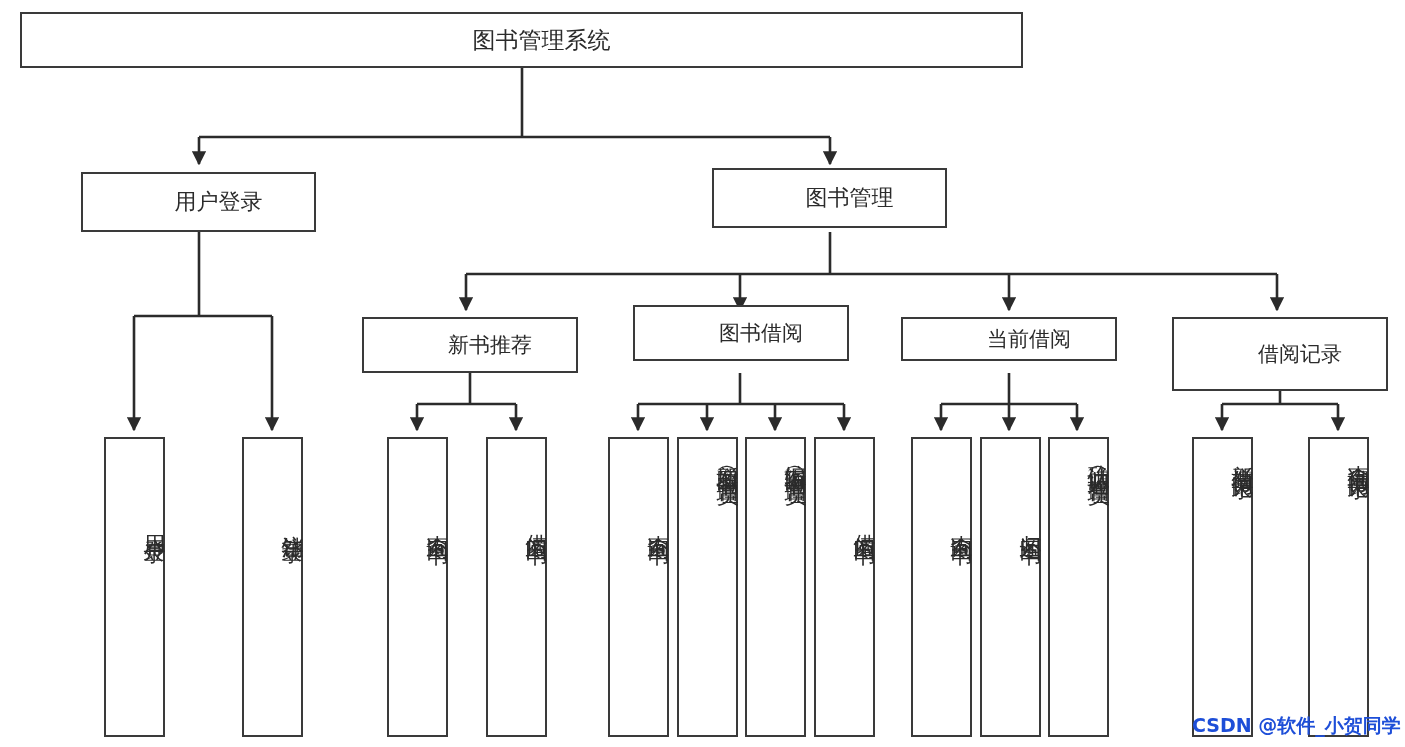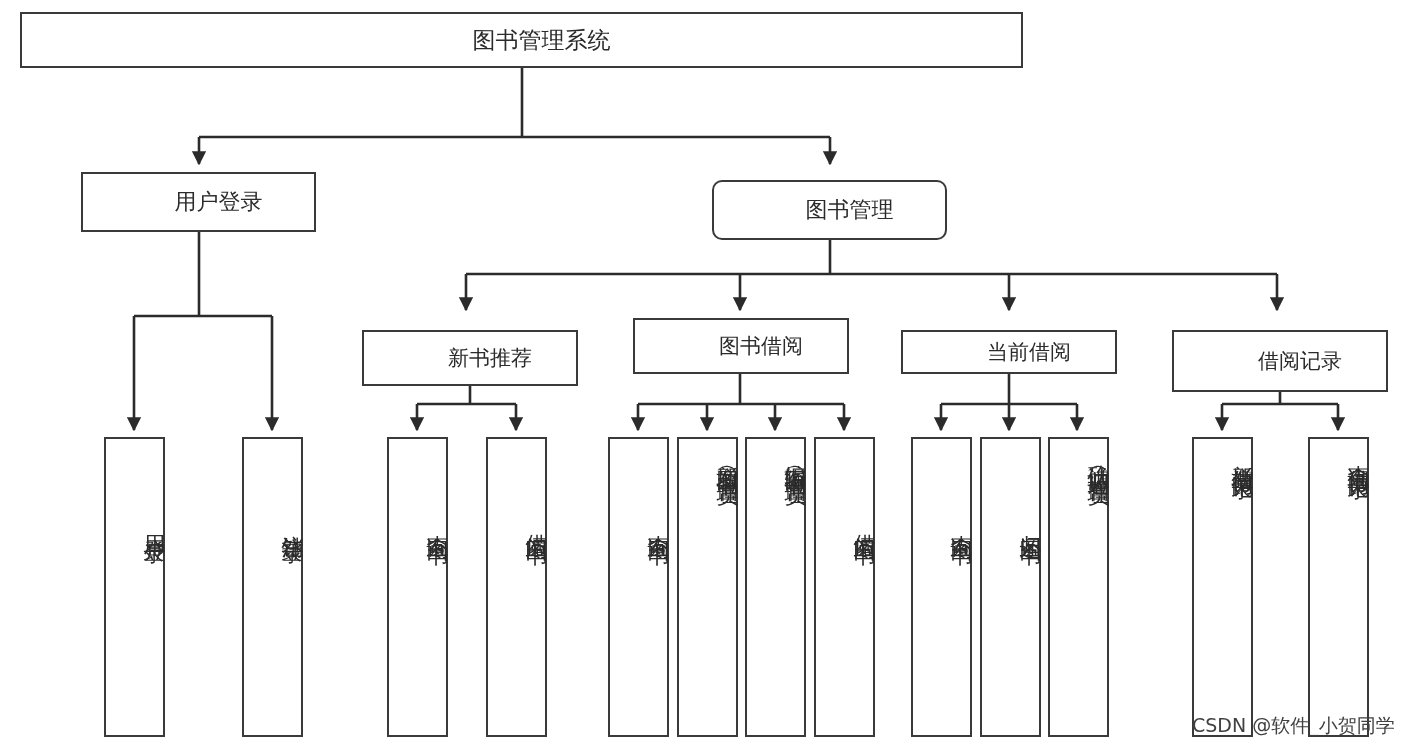--- a/index.html
+++ b/index.html
@@ -38,21 +38,20 @@
     padding-left: 40px;
   }
   .node.root {
     font-size: 23px;
   }
   .node.lvl2 {
     font-size: 22px;
   }
   .node.lvl3 {
     font-size: 21px;
-    margin-top: 13px;
   }
   .node.leaf {
     font-size: 22px;
     align-items: flex-start;
     justify-content: center;
     padding-top: 8px;
   }
   .node.leaf .vtext {
     writing-mode: vertical-rl;
     text-orientation: upright;
@@ -61,23 +60,24 @@
     white-space: nowrap;
   }
   .node.leaf.mid .vtext {
     margin-top: 70px;
   }
   .watermark {
     position: absolute;
     left: 1192px;
     top: 713px;
     font-size: 19px;
-    color: #404040;
+    color: #1d4ed8;
     white-space: nowrap;
     z-index: 3;
+    font-weight: bold;
   }
 </style>
 </head>
 <body>
 
 <div id="canvas">
 
   <svg class="connectors" viewBox="0 0 1405 747" xmlns="http://www.w3.org/2000/svg">
     <defs>
       <marker id="arrow" viewBox="0 0 10 10" refX="9" refY="5" markerWidth="5.5" markerHeight="5.5" orient="auto-start-reverse">
@@ -128,34 +128,34 @@
     </g>
   </svg>
 
   <div class="node root" style="left:20px; top:12px; width:1003px; height:56px;">
     <span>图书管理系统</span>
   </div>
 
   <div class="node lvl2" style="left:81px; top:172px; width:235px; height:60px;">
     <span>用户登录</span>
   </div>
-  <div class="node lvl2" style="left:712px; top:180px; width:235px; height:60px;border-radius:10px;">
+  <div class="node lvl2" style="left:712px; top:168px; width:235px; height:60px;">
     <span>图书管理</span>
   </div>
 
   <div class="node lvl3" style="left:362px; top:317px; width:216px; height:56px;">
     <span>新书推荐</span>
   </div>
   <div class="node lvl3" style="left:633px; top:305px; width:216px; height:56px;">
     <span>图书借阅</span>
   </div>
   <div class="node lvl3" style="left:901px; top:317px; width:216px; height:44px;">
     <span>当前借阅</span>
   </div>
-  <div class="node lvl3" style="left:1172px; top:317px; width:216px; height:62px;">
+  <div class="node lvl3" style="left:1172px; top:317px; width:216px; height:74px;">
     <span>借阅记录</span>
   </div>
 
   <div class="node leaf mid" style="left:104px; top:437px; width:61px; height:300px;">
     <span class="vtext">用户登录</span>
   </div>
   <div class="node leaf mid" style="left:242px; top:437px; width:61px; height:300px;">
     <span class="vtext">注销登录</span>
   </div>
 

